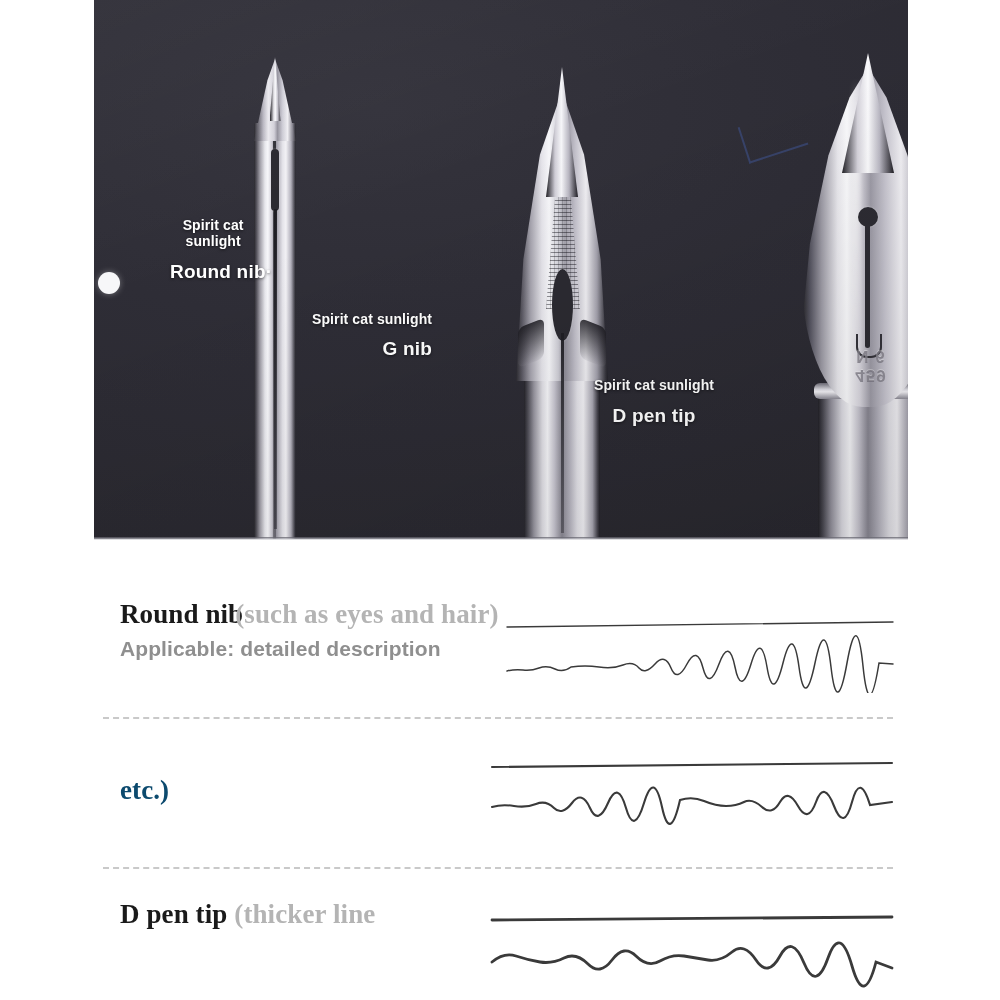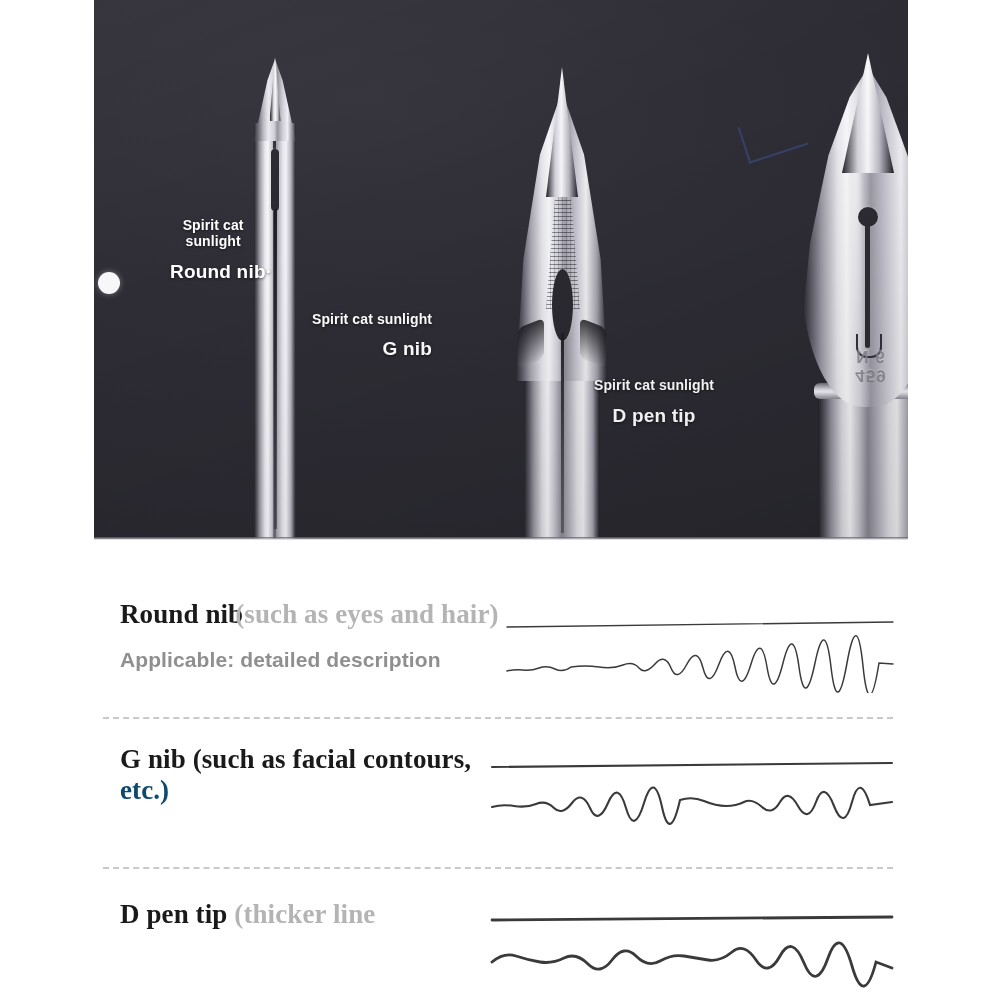--- a/index.html
+++ b/index.html
@@ -418,21 +418,21 @@
   .line-title .paren-dark {
     font-weight: bold;
     color: #0c4a6e;
   }
   .line-applicable {
     font-size: 21px;
     font-weight: bold;
     color: #8f8f8f;
     white-space: nowrap;
     letter-spacing: 0.1px;
-    margin-top: 18px;
+    margin-top: 7px;
   }
 
   
   .title-overlap .paren { margin-left: -8px; }
 
   .strokes {
     position: absolute;
   }
 
   .divider {
@@ -520,21 +520,21 @@
       <path d="M2,14 L388,9" fill="none" stroke="#3a3a3a" stroke-width="1.4" stroke-linecap="round"></path>
       <path d="M2,58 Q10,56 18,57 T34,55 T50,56 T66,54 Q80,52 94,54 T118,52 T134,55 T150,51 T166,55 T182,51 T198,55 T214,51 T230,54 T246,51 T262,54 T278,50 T294,54 T310,50 T326,54 T342,50 T358,53 T374,50 L388,51" fill="none" stroke="#3a3a3a" stroke-width="1.5" stroke-linecap="round"></path>
     </svg>
   </div>
 
   <div class="divider div1"></div>
 
   <div class="info-section sec2">
     <div class="sec-text">
       <div class="line-title">
-        <span>G nib (such as facial contours,</span><br>
+        <br>
         <span class="paren-dark">etc.)</span>
       </div>
     </div>
     <svg class="strokes" style="left:490px; top:8px;" width="405" height="80" viewBox="0 0 405 80">
       <path d="M2,15 L402,11" fill="none" stroke="#3a3a3a" stroke-width="2.1" stroke-linecap="round"></path>
       <path d="M2,55 Q12,52 24,54 T46,52 T64,56 T82,51 T100,56 T118,51 T136,56 T154,51 T172,55 T190,48 Q202,44 214,49 T236,54 T254,50 T272,55 T290,50 T308,54 T326,50 T344,54 T362,50 T380,53 L402,50" fill="none" stroke="#3a3a3a" stroke-width="2.1" stroke-linecap="round"></path>
     </svg>
   </div>
 
   <div class="divider div2"></div>

